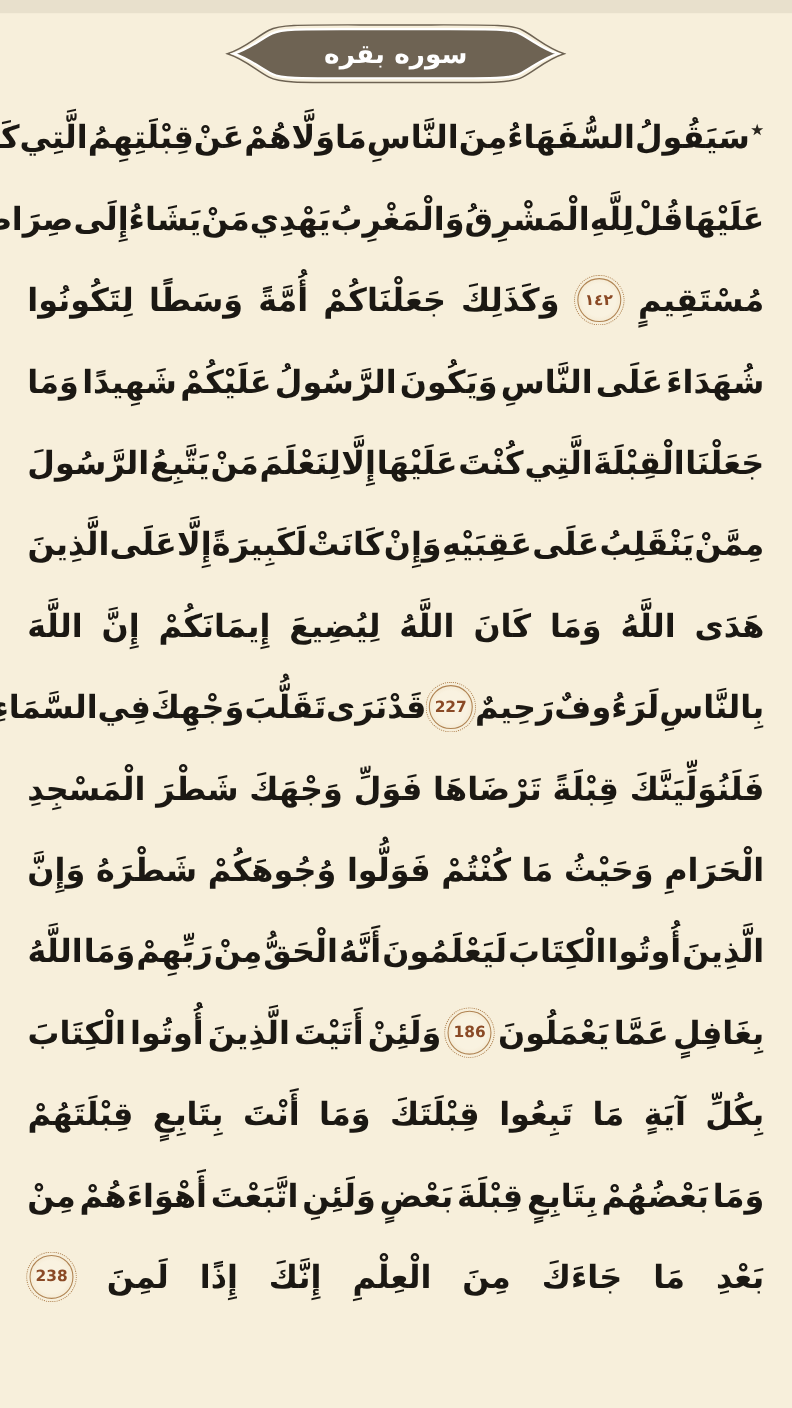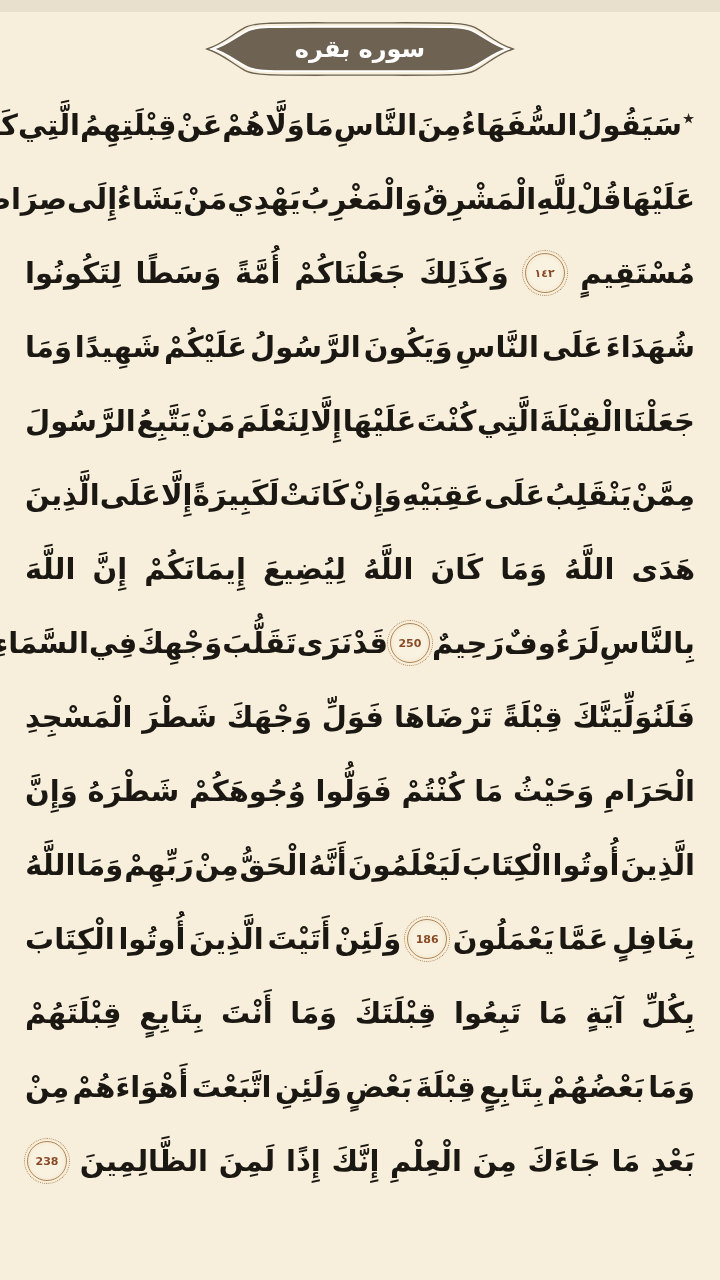--- a/index.html
+++ b/index.html
@@ -48,21 +48,21 @@
   .hizb{
     font-size:24px;color:#2a261f;flex-shrink:0;line-height:1;
     margin-top:-14px;font-weight:bold;
   }
   .medallion{
     box-sizing:border-box;flex-shrink:0;
     width:40px;height:40px;border-radius:50%;
     border:1.6px solid var(--medallion);
     outline:1.6px dotted var(--medallion);outline-offset:2px;
     display:flex;align-items:center;justify-content:center;
-    color:var(--verse-num);font-size:11px;font-weight:bold;
+    color:var(--verse-num);font-size:14px;font-weight:bold;
     background:radial-gradient(circle at 50% 50%, #f9f2e0 55%, #eedfc2 100%);
     margin:0 2px;
   }
 
   
   .footer{
     position:absolute;left:118px;right:118px;bottom:10px;height:56px;
     display:flex;align-items:center;direction:ltr;
   }
   .rule{flex:1;height:1.5px;background:var(--rule);}
@@ -169,21 +169,21 @@
         <span class="word">اللَّهُ</span>
         <span class="word">لِيُضِيعَ</span>
         <span class="word">إِيمَانَكُمْ</span>
         <span class="word">إِنَّ</span>
         <span class="word">اللَّهَ</span>
       </div>
       <div class="qline">
         <span class="word">بِالنَّاسِ</span>
         <span class="word">لَرَءُوفٌ</span>
         <span class="word">رَحِيمٌ</span>
-        <span class="medallion">250</span>
+        <span class="medallion">227</span>
         <span class="word">قَدْ</span>
         <span class="word">نَرَى</span>
         <span class="word">تَقَلُّبَ</span>
         <span class="word">وَجْهِكَ</span>
         <span class="word">فِي</span>
         <span class="word">السَّمَاءِ</span>
       </div>
       <div class="qline">
         <span class="word">فَلَنُوَلِّيَنَّكَ</span>
         <span class="word">قِبْلَةً</span>
@@ -250,19 +250,18 @@
       </div>
       <div class="qline">
         <span class="word">بَعْدِ</span>
         <span class="word">مَا</span>
         <span class="word">جَاءَكَ</span>
         <span class="word">مِنَ</span>
         <span class="word">الْعِلْمِ</span>
         <span class="word">إِنَّكَ</span>
         <span class="word">إِذًا</span>
         <span class="word">لَمِنَ</span>
-        <span class="word">الظَّالِمِينَ</span>
         <span class="medallion">238</span>
       </div>
     </div>
 
 
 </div>
 
 </body></html>

